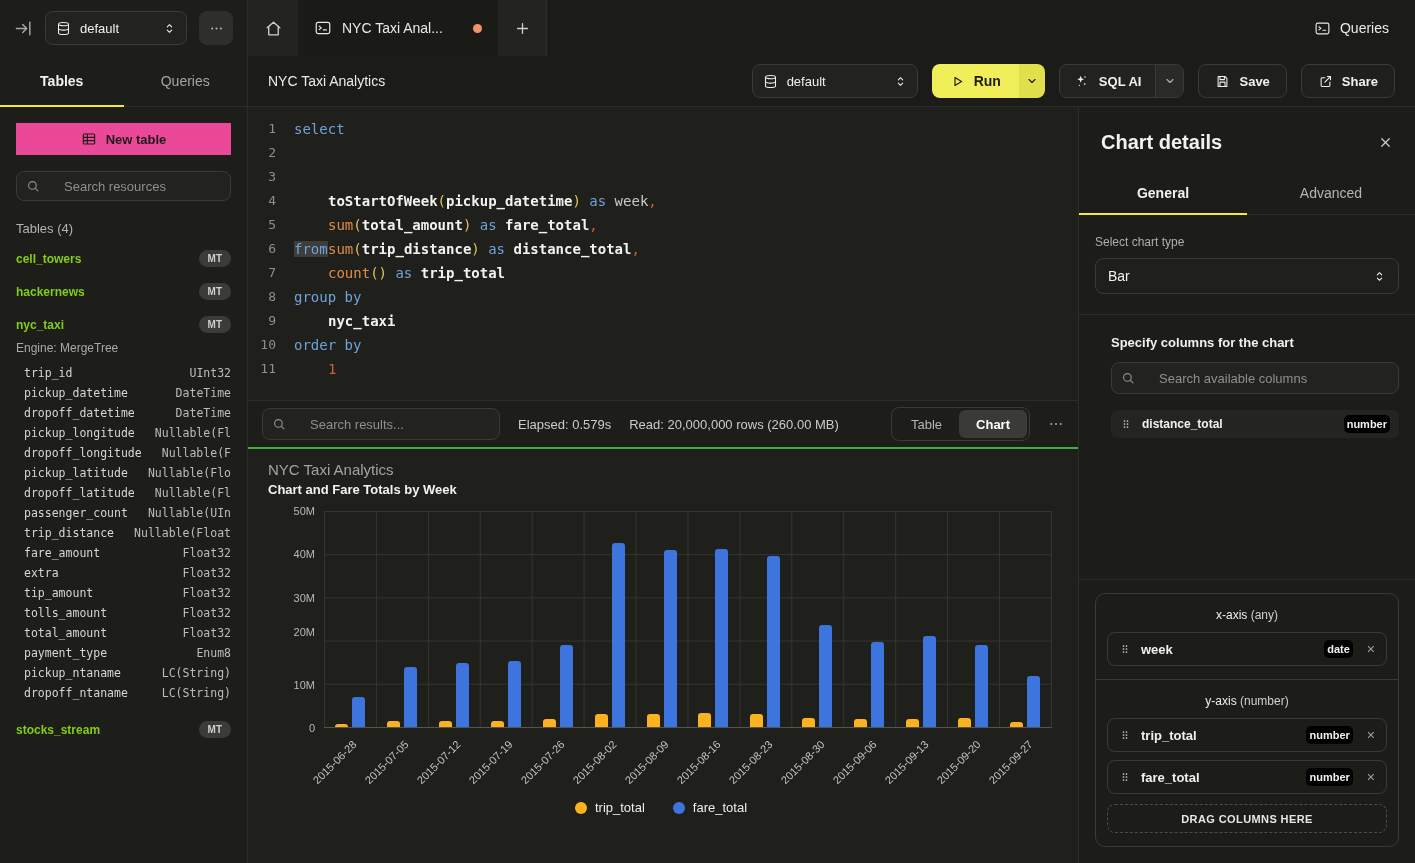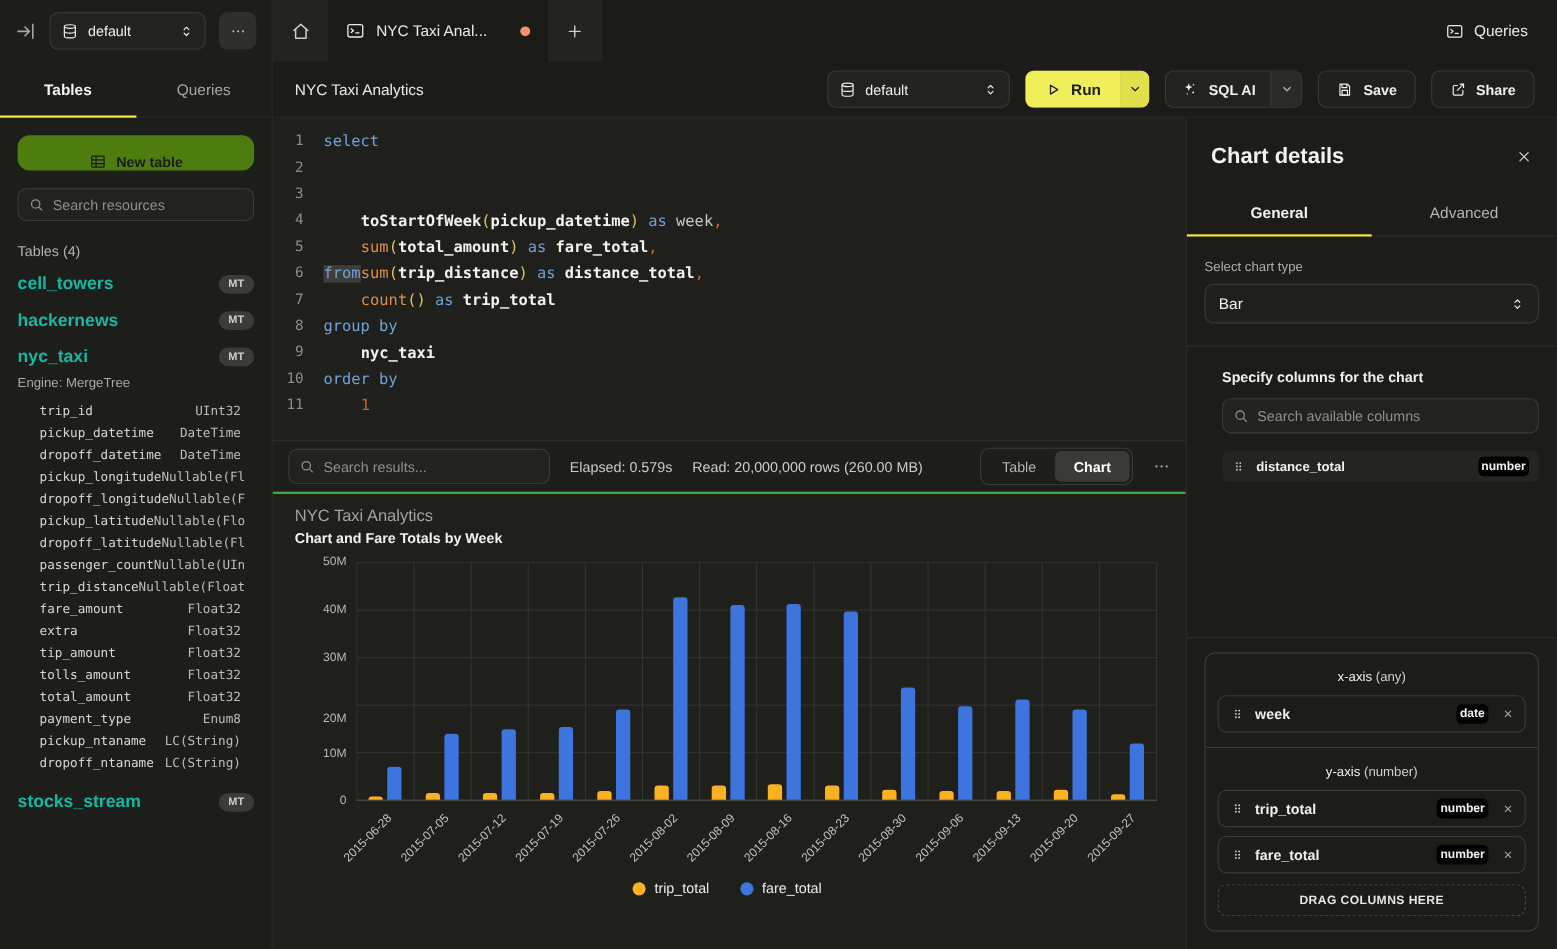--- a/index.html
+++ b/index.html
@@ -39,30 +39,30 @@
   .run-btn { height:34px; display:flex; border-radius:8px; overflow:hidden; cursor:pointer; }
   .run-main { background:#f1ef59; color:#1c1c17; font-weight:700; font-size:14px; display:flex; align-items:center; gap:9px; padding:0 18px; }
   .run-caret { width:26px; background:#e1df4b; color:#1c1c17; display:flex; align-items:center; justify-content:center; }
   .ai-btn { height:34px; background:#222220; border:1px solid #3a3a36; border-radius:8px; display:flex; align-items:stretch; overflow:hidden; cursor:pointer; }
   .ai-main { display:flex; align-items:center; gap:9px; padding:0 14px; color:#f0f0ed; font-weight:600; font-size:13px; }
   .ai-caret { width:28px; border-left:1px solid #3a3a36; background:#2a2a27; color:#b5b5b2; display:flex; align-items:center; justify-content:center; }
   .ghost-btn { height:34px; background:#1f1f1c; border:1px solid #3a3a36; border-radius:8px; display:flex; align-items:center; gap:9px; padding:0 16px; color:#f0f0ed; font-weight:600; font-size:13px; cursor:pointer; }
 
   
   .sidebar-body { background:#1d1d1a; border-right:1px solid #2c2c29; padding-top:16px; overflow:hidden; }
-  .new-table-btn { margin:0 16px; height:32px; background:#4d7c0f; color:#1c1c17; font-weight:700; font-size:13px; border-radius:11px; display:flex; align-items:flex-end; justify-content:center; gap:9px; cursor:pointer; }
-  .search-box { margin:16px 16px 0; height:30px; background:#222220; border:1px solid #3a3a36; border-radius:8px; display:flex; align-items:center; gap:8px; padding:0 9px; color:#8f8f8c; }
+  .new-table-btn { margin:0 16px; height:32px; background:#ec4899; color:#1c1c17; font-weight:700; font-size:13px; border-radius:0; display:flex; align-items:center; justify-content:center; gap:9px; cursor:pointer; }
+  .search-box { margin:16px 16px 0; height:30px; background:#222220; border:1px solid #3a3a36; border-radius:8px; display:flex; align-items:center; gap:24px; padding:0 9px; color:#8f8f8c; }
   .search-box input { flex:1; background:transparent; border:none; outline:none; color:#e8e8e5; font-size:13px; font-family:inherit; min-width:0; }
   .search-box input::placeholder { color:#8f8f8c; }
   .section-label { margin:20px 16px 6px; font-size:13px; color:#b3b3b0; }
   .tbl-row { height:33px; display:flex; align-items:center; padding:0 16px; cursor:pointer; }
-  .tbl-name { flex:1; font-size:16px; font-weight:600; color:#14b8a6; }
+  .tbl-name { flex:1; font-size:12px; font-weight:600; color:#84cc16; }
   .mt-badge { background:#3b3b38; color:#cfcfcc; font-size:10px; font-weight:700; padding:3px 9px; border-radius:10px; }
   .tbl-engine { padding:0 16px 4px; font-size:12px; color:#a9a9a6; }
-  .col-list { margin:4px 12px 10px; font-family:"DejaVu Sans Mono",monospace; font-size:11.5px; }
+  .col-list { margin:4px 0 10px; font-family:"DejaVu Sans Mono",monospace; font-size:11.5px; }
   .col-row { height:20px; display:flex; align-items:center; justify-content:space-between; padding:0 16px 0 24px; white-space:nowrap; }
   .col-name { color:#d6d6d3; }
   .col-type { color:#bcbcb9; }
 
   
   .main { display:flex; flex-direction:column; background:#1f1f1c; min-width:0; }
   .editor { height:293px; padding-top:10px; font-family:"DejaVu Sans Mono",monospace; font-size:14px; overflow:hidden; }
   .code-line { display:flex; height:24px; line-height:24px; }
   .line-no { width:28px; flex:none; text-align:right; color:#8e8e8b; font-size:13px; }
   .code-text { margin-left:18px; white-space:pre; position:relative; }
@@ -489,21 +489,21 @@
     </div>
 
     <div class="chart-card">
       <div class="c-title">NYC Taxi Analytics</div>
       <div class="c-sub">Chart and Fare Totals by Week</div>
       <div class="plot-outer">
         <div class="plot">
             <div class="y-tick" style="top: 0px;">50M</div>
             <div class="y-tick" style="top: 43.4px;">40M</div>
             <div class="y-tick" style="top: 86.8px;">30M</div>
-            <div class="y-tick" style="top: 142px;">20M</div>
+            <div class="y-tick" style="top: 121px;">20M</div>
             <div class="y-tick" style="top: 173.6px;">10M</div>
             <div class="y-tick" style="top: 217px;">0</div>
             <div class="bar" style="left: calc(3.57143% - 15px); height: 1.6%; background: rgb(251, 177, 32);"></div>
             <div class="bar" style="left: calc(3.57143% + 2px); height: 14%; background: rgb(61, 116, 222);"></div>
             <div class="bar" style="left: calc(10.7143% - 15px); height: 2.8%; background: rgb(251, 177, 32);"></div>
             <div class="bar" style="left: calc(10.7143% + 2px); height: 28%; background: rgb(61, 116, 222);"></div>
             <div class="bar" style="left: calc(17.8571% - 15px); height: 3%; background: rgb(251, 177, 32);"></div>
             <div class="bar" style="left: calc(17.8571% + 2px); height: 29.6%; background: rgb(61, 116, 222);"></div>
             <div class="bar" style="left: calc(25% - 15px); height: 3%; background: rgb(251, 177, 32);"></div>
             <div class="bar" style="left: calc(25% + 2px); height: 30.4%; background: rgb(61, 116, 222);"></div>

